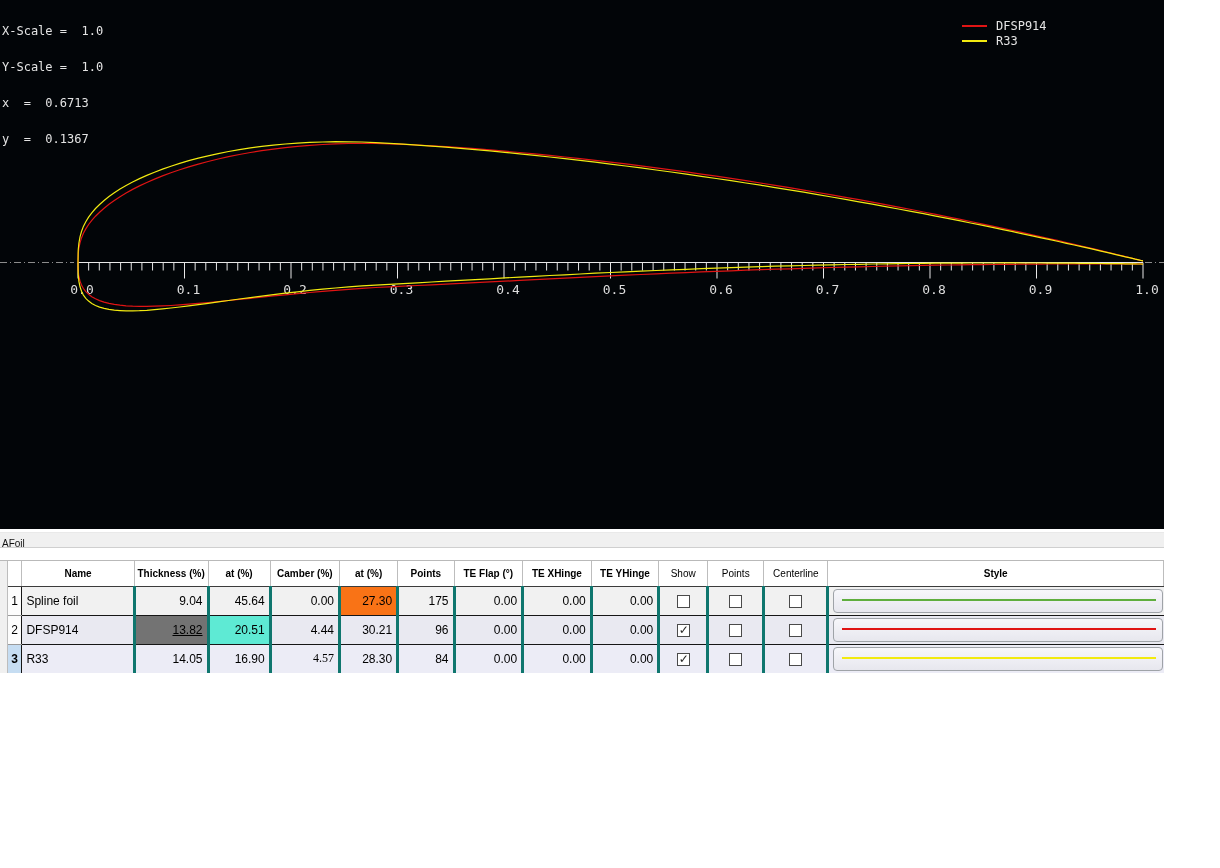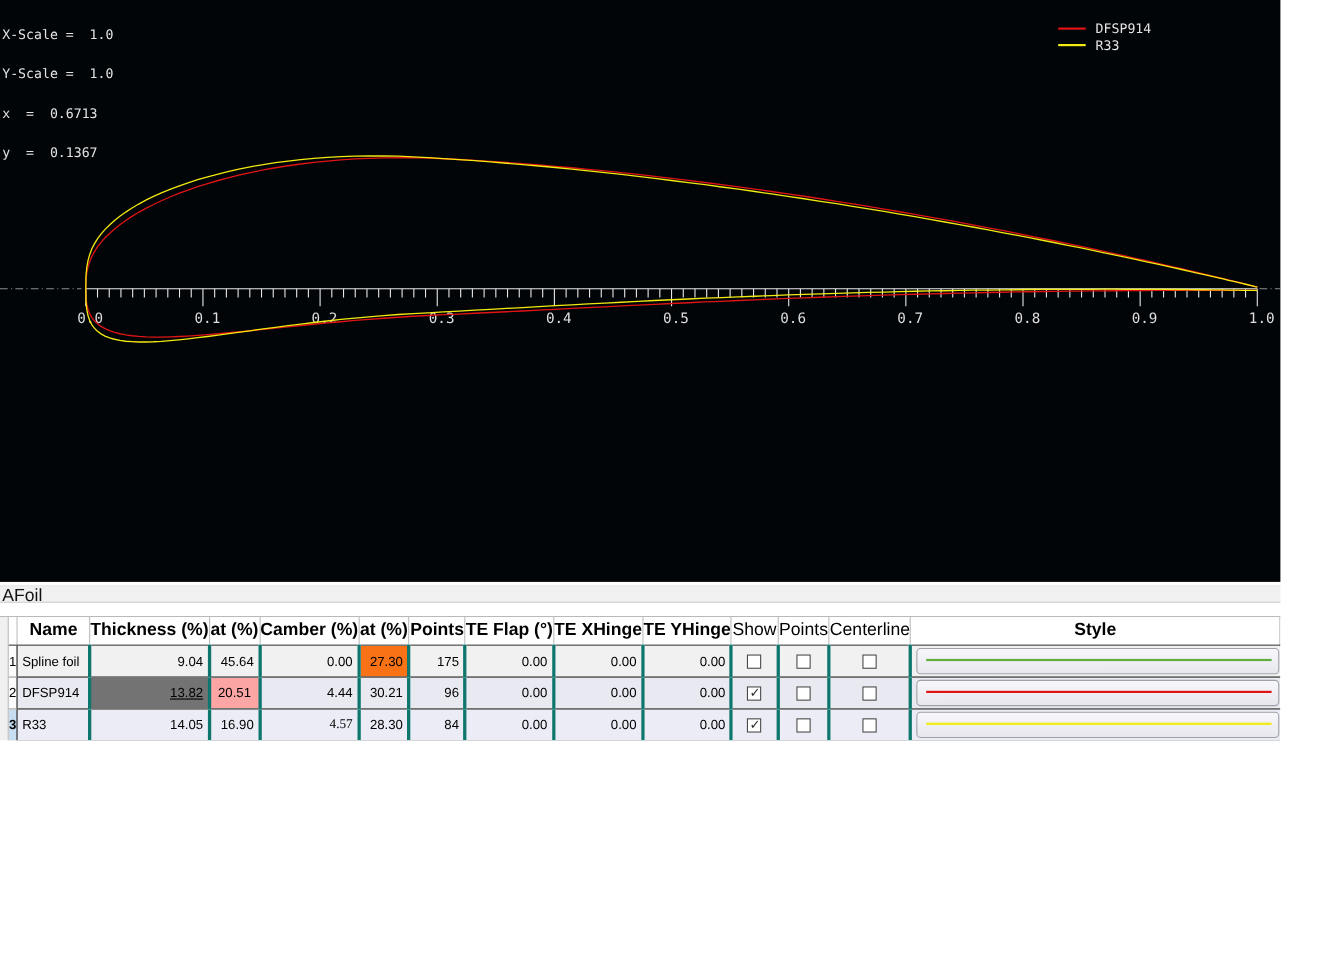--- a/index.html
+++ b/index.html
@@ -19,33 +19,33 @@
   .legend-item { display:flex; align-items:center; height:15px; }
   .legend-line { display:inline-block; width:25px; height:0; border-top:2px solid #fff; margin-right:9px; }
   .legend-label { font-family:"DejaVu Sans Mono", monospace; font-size:12px; color:#e4e4e4; }
   #plot-svg { position:absolute; left:0; top:0; }
 
   
   .afoil-bar {
     position:absolute; left:0; top:532px; width:1164px; height:16px;
     background:#f0f0f0; border-top:1px solid #e9e9e9; border-bottom:1px solid #cfcfcf;
   }
-  .afoil-bar span { font-size:16px; color:#111; padding-left:2px; line-height:14px; display:inline-block; }
+  .afoil-bar span { font-size:10px; color:#111; padding-left:2px; line-height:14px; display:inline-block; }
 
   
   .table-wrap {
     position:absolute; left:0; top:560px; width:1164px; height:113px;
     overflow:hidden; border-top:1px solid #b9b9b9; display:flex;
   }
   .left-strip { width:8px; height:113px; background:#f0f0f0; border-right:1px solid #bdbdbd; flex:0 0 8px; }
   table.foil-table { border-collapse:collapse; table-layout:fixed; font-size:12px; color:#000; }
   .foil-table th {
     background:#ffffff; font-weight:bold; height:25px; text-align:center;
     border-right:1px solid #bdbdbd; border-bottom:1px solid #3c3c3c;
-    overflow:hidden; white-space:nowrap; font-size:16px;
+    overflow:hidden; white-space:nowrap; font-size:10px;
   }
   .foil-table th.plain { font-weight:normal; }
   .foil-table th.corner { border-right:1px solid #bdbdbd; }
   .foil-table td {
     height:29px; border-right:3px solid #0f766e; border-bottom:1px solid #161616;
     overflow:hidden; white-space:nowrap; padding:0 4px;
   }
   .foil-table td.num {
     text-align:center; background:#fcfcfc; padding:0;
     border-right:1px solid #161616; border-bottom:1px solid #9a9a9a;
@@ -275,21 +275,21 @@
           <td class="style-cell" style="background: rgb(241, 241, 241);">
             <div class="style-btn">
               <div class="line" style="background: rgb(95, 174, 62);"></div>
             </div>
           </td>
         </tr>
         <tr>
           <td class="num">2</td>
           <td class="txt" style="background: rgb(233, 233, 241);">DFSP914</td>
           <td class="val" style="background: #737373; text-decoration: underline;">13.82</td>
-          <td class="val" style="background: #fca5a5; text-align: center;">20.51</td>
+          <td class="val" style="background: #5eead4;">20.51</td>
           <td class="val" style="background: rgb(233, 233, 241); text-align: right;">4.44</td>
           <td class="val" style="background: rgb(233, 233, 241);">30.21</td>
           <td class="val" style="background: rgb(233, 233, 241);">96</td>
           <td class="val" style="background: rgb(233, 233, 241);">0.00</td>
           <td class="val" style="background: rgb(233, 233, 241);">0.00</td>
           <td class="val" style="background: rgb(233, 233, 241);">0.00</td>
           <td class="chk" style="background: rgb(233, 233, 241);"><span class="cb checked"></span></td>
           <td class="chk" style="background: rgb(233, 233, 241);"><span class="cb"></span></td>
           <td class="chk" style="background: rgb(233, 233, 241);"><span class="cb"></span></td>
           <td class="style-cell" style="background: rgb(233, 233, 241);">

